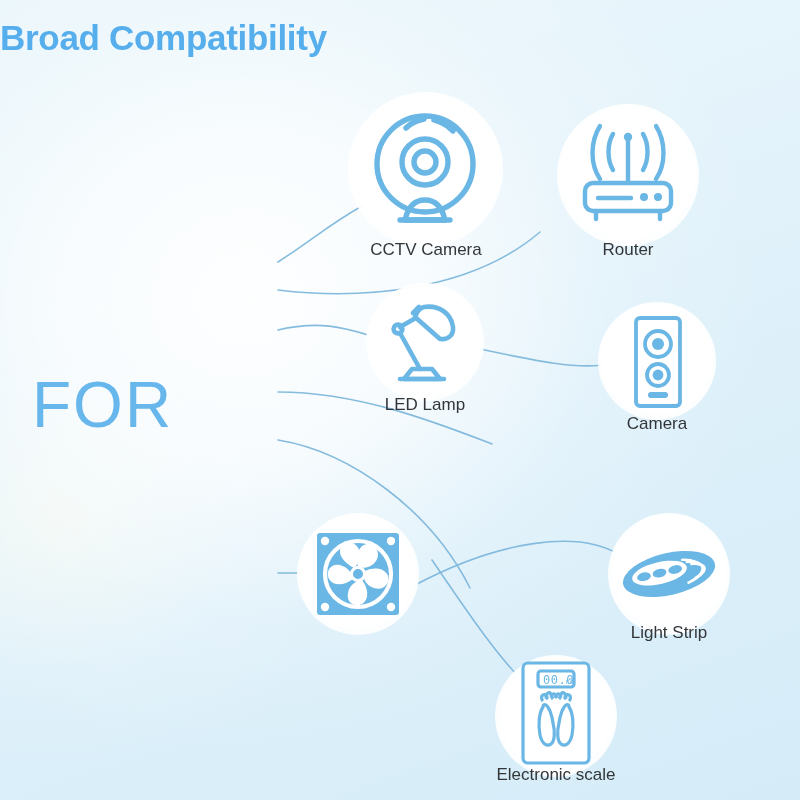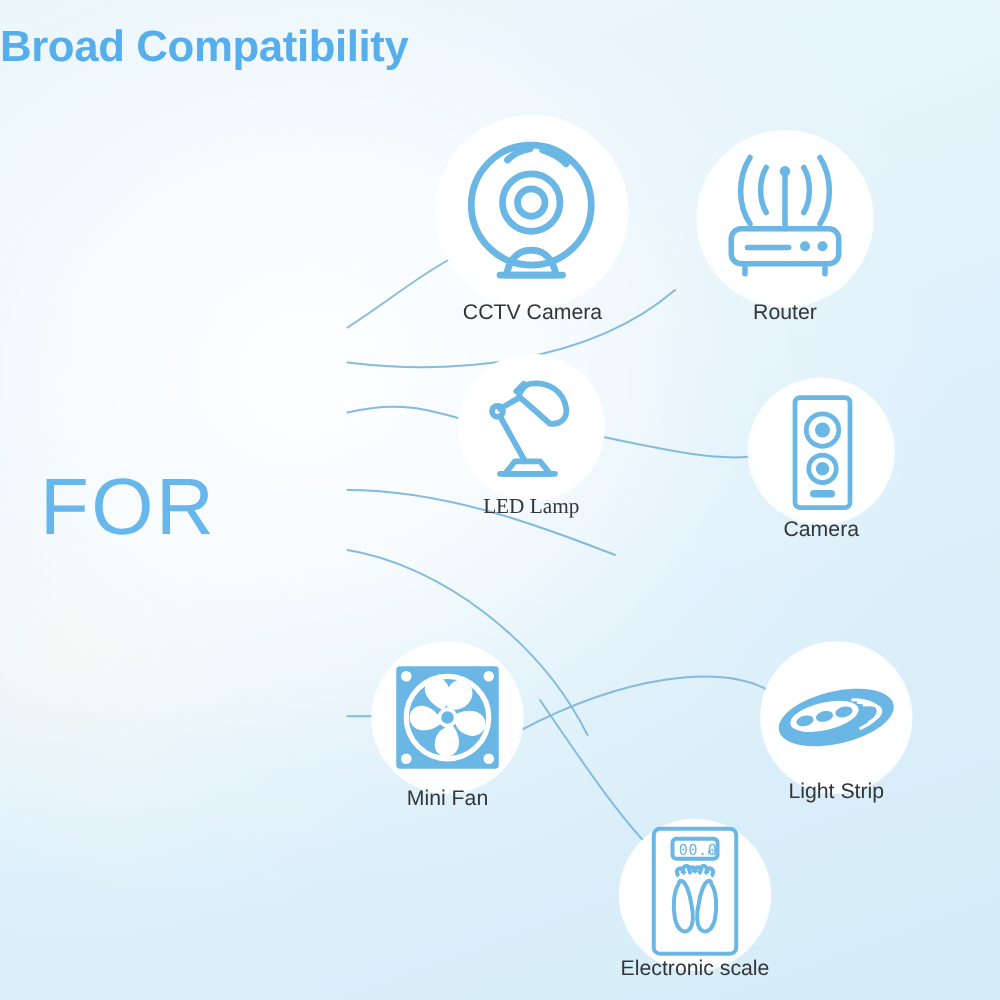--- a/index.html
+++ b/index.html
@@ -132,21 +132,21 @@
         <line x1="48" y1="36" x2="34" y2="44"></line>
 
         <circle cx="32" cy="46" r="4.4"></circle>
 
         <line x1="34" y1="50" x2="54" y2="86"></line>
 
         <path d="M38,96 L46,86 L66,86 L74,96 Z"></path>
         <line x1="34" y1="96" x2="78" y2="96"></line>
       </g>
     </svg>
-    <div class="caption" style="left:-31px;top:112px;width:180px;font-family:Liberation Serif, serif;">LED Lamp</div>
+    <div class="caption" style="left:-31px;top:112px;width:180px;">LED Lamp</div>
   </div>
 
   <div class="node" style="left:598px;top:302px;width:118px;height:148px;">
     <div class="bubble" style="left:0;top:0;width:118px;height:118px;"></div>
     <svg class="glyph" width="118" height="118" viewBox="0 0 118 118">
       <g fill="none" stroke="#6ab6e4" stroke-width="3.8" stroke-linejoin="round">
         <rect x="38" y="16" width="44" height="88" rx="4"></rect>
         <circle cx="60" cy="42" r="13"></circle>
         <circle cx="60" cy="73" r="11"></circle>
       </g>
@@ -175,21 +175,20 @@
       <g fill="#ffffff">
         <path d="M61,54 C58,42 62,32 70,31 C79,31 84,40 79,48 C75,54 68,56 61,54 Z"></path>
         <path d="M66,59 C77,53 88,55 91,63 C93,71 86,78 77,75 C70,73 66,67 66,59 Z"></path>
         <path d="M65,67 C72,76 72,87 65,91 C57,95 49,89 51,80 C52,73 58,68 65,67 Z"></path>
         <path d="M56,66 C47,73 36,73 32,66 C28,58 34,50 43,52 C50,54 55,59 56,66 Z"></path>
         <path d="M56,56 C48,49 44,39 50,33 C56,27 66,30 67,39 C68,47 63,54 56,56 Z" opacity="0"></path>
         <path d="M57,55 C47,50 40,41 44,34 C49,27 59,28 62,37 C64,44 62,51 57,55 Z"></path>
       </g>
       <circle cx="61" cy="61" r="6.5" fill="#6ab6e4" stroke="#ffffff" stroke-width="3"></circle>
     </svg>
-    <div class="caption" style="left:-29px;top:116px;width:180px;">Mini Fan</div>
   </div>
 
   <div class="node" style="left:608px;top:513px;width:122px;height:152px;">
     <div class="bubble" style="left:0;top:0;width:122px;height:122px;"></div>
     <svg class="glyph" width="122" height="122" viewBox="0 0 122 122">
       <g transform="rotate(-13 61 61)">
 
         <ellipse cx="61" cy="61" rx="47" ry="21" fill="#6ab6e4"></ellipse>
 
         <ellipse cx="52" cy="58" rx="28" ry="11" fill="#ffffff"></ellipse>

